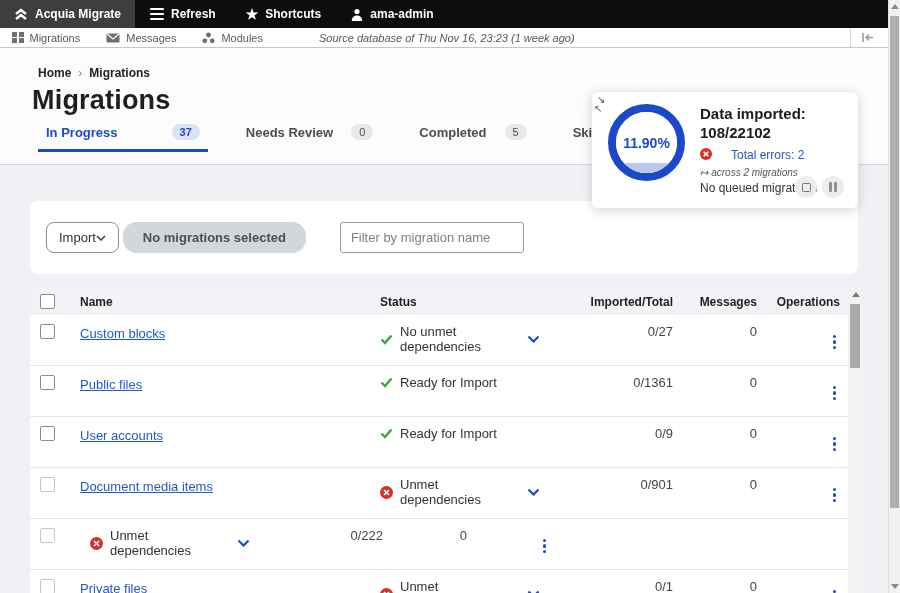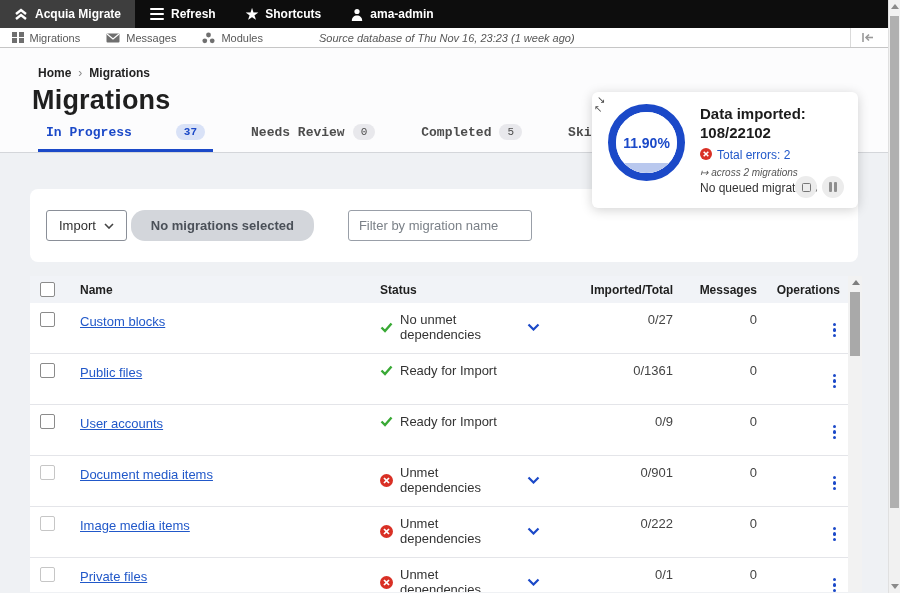--- a/index.html
+++ b/index.html
@@ -16,35 +16,35 @@
 
   
   .admin-toolbar { position:relative; z-index:5; height:20px; background:#fff; border-bottom:1px solid #c6c6c6; display:flex; align-items:center; padding-left:12px; }
   .tool-item { display:flex; align-items:center; gap:6px; font-size:11px; color:#585858; margin-right:26px; cursor:pointer; }
   .grid-icon { display:grid; grid-template-columns:5px 5px; grid-template-rows:5px 5px; gap:1.5px; }
   .grid-icon i { background:#6f6f6f; }
   .source-note { font-size:11px; font-style:italic; color:#565656; margin-left:30px; }
   .collapse-btn { position:absolute; right:16px; top:0; height:100%; width:34px; border-left:1px solid #dadada; display:flex; align-items:center; justify-content:center; cursor:pointer; }
 
   
-  .page-header { background:#fcfcfd; padding:18px 0 0 32px; border-bottom:1px solid #d4d6da; }
+  .page-header { background:#fcfcfd; padding:18px 0 12px 32px; border-bottom:1px solid #d4d6da; }
   .breadcrumb { font-size:12px; font-weight:bold; color:#232323; margin-left:6px; }
   .breadcrumb .sep { color:#8a8a8a; font-weight:normal; margin:0 7px; }
   .breadcrumb a { color:#232323; text-decoration:none; cursor:pointer; }
   .page-title { font-size:27px; font-weight:bold; color:#1f1f1f; margin-top:5px; letter-spacing:0.2px; }
   .tabs { display:flex; gap:30px; margin-top:8px; margin-left:6px; }
-  .tab { display:flex; align-items:center; gap:8px; font-size:13px; font-weight:bold; color:#4d4d4d; padding:0 8px 9px 8px; border-bottom:3px solid transparent; cursor:pointer;font-family:Liberation Mono, monospace; }
+  .tab { display:flex; align-items:center; gap:18px; font-size:13px; font-weight:bold; color:#4d4d4d; padding:0 8px 9px 8px; border-bottom:3px solid transparent; cursor:pointer; }
   .tab.active { color:#1b49c8; border-bottom-color:#1b49c8; }
   .badge { font-size:11px; font-weight:normal; color:#4d4d4d; background:#e8e8ec; border-radius:10px; padding:2px 8px; }
   .tab.active .badge { background:#d9e2f7; color:#1b49c8; font-weight:bold;margin-left:36px; }
 
   
   .main { position:relative; }
   .actions-panel { margin:36px 0 0 30px; width:828px; height:73px; background:#fff; border-radius:8px; display:flex; align-items:center; padding:0 16px; }
-  .btn-import { display:flex; align-items:center; gap:8px; background:#fff; border:1px solid #8a8f98; border-radius:3px; font-size:13px; color:#2f2f2f; padding:7px 12px; cursor:pointer; }
+  .btn-import { display:flex; align-items:center; gap:0; background:#fff; border:1px solid #8a8f98; border-radius:8px; font-size:13px; color:#2f2f2f; padding:7px 12px; cursor:pointer; }
   .btn-disabled { background:#d3d6db; border:none; border-radius:14px; font-size:13px; font-weight:bold; color:#4a5058; padding:8px 20px; margin-left:4px; }
   .filter-input { margin-left:34px; width:184px; padding:7px 10px; font-size:13px; border:1px solid #999fa8; border-radius:3px; color:#333; font-family:"Liberation Sans", sans-serif; }
   .filter-input::placeholder { color:#7b8188; }
 
   
   .table-wrap { position:relative; margin:14px 0 0 30px; width:832px; height:316px; background:#fff; overflow:hidden; }
   .t-head { display:flex; align-items:center; background:#f1f3f7; height:27px; font-size:12px; font-weight:bold; color:#1f1f1f; }
   .t-row { display:flex; align-items:flex-start; height:51px; padding-top:9px; border-bottom:1px solid #e4e5e9; background:#fff; }
   .col-cb { width:50px; padding-left:10px; display:flex; align-items:center; }
   .col-name { width:290px; }
@@ -78,21 +78,21 @@
   .overlay-card { position:absolute; left:592px; top:92px; width:266px; height:116px; background:#fff; border-radius:6px; box-shadow:0 2px 12px rgba(0,0,0,0.18); z-index:10; }
   .resize-icons { position:absolute; left:5px; top:3px; color:#4a4a4a; font-size:10px; line-height:9px; cursor:pointer; }
   .resize-icons span { display:block; }
   .resize-icons .nw { margin-left:-3px; }
   .ring { position:absolute; left:16px; top:12px; width:77px; height:77px; border:8px solid #1b49c8; border-radius:50%; }
   .ring-inner { position:relative; width:100%; height:100%; border-radius:50%; overflow:hidden; background:#fff; display:flex; align-items:center; justify-content:center; }
   .ring-fill { position:absolute; bottom:0; left:0; width:100%; height:10px; background:#b9c8ee; }
   .ring-pct { position:relative; font-size:14px; font-weight:bold; color:#1b49c8; }
   .card-text { position:absolute; left:108px; top:12px; }
   .card-heading { font-size:15px; font-weight:bold; color:#1c1c1c; line-height:19px; }
-  .errors-line { display:flex; align-items:center; gap:5px; margin-top:4px; cursor:pointer; }
+  .errors-line { display:flex; align-items:center; gap:19px; margin-top:4px; cursor:pointer; }
   .errors-line a { font-size:12px; color:#2158c9; text-decoration:none; }
   .across-note { font-size:10px; font-style:italic; color:#555; margin-top:3px; }
   .queued-note { font-size:12px; color:#333; margin-top:3px; }
   .card-btns { position:absolute; right:14px; bottom:10px; display:flex; gap:5px; }
   .round-btn { width:22px; height:22px; border-radius:50%; background:#ececec; border:none; display:flex; align-items:center; justify-content:center; cursor:pointer; }
   .stop-sq { width:9px; height:9px; border:1.5px solid #767676; border-radius:1.5px; }
   .pause-bars { display:flex; gap:2px; }
   .pause-bars i { width:3px; height:10px; background:#8f8f8f; border-radius:1px; }
 </style>
 </head>
@@ -315,21 +315,20 @@
               <i></i>
               <i></i>
               <i></i>
             </span></div>
       </div>
 
       <div class="t-row">
         <div class="col-cb">
             <div class="checkbox dim"></div>
           </div>
-        <div class="col-name"><a>Image media items</a></div>
         <div class="col-status">
           <span class="err-ic">
               <svg width="13" height="13" viewBox="0 0 13 13">
                 <circle cx="6.5" cy="6.5" r="6.5" fill="#d93025"></circle>
                 <line x1="4" y1="4" x2="9" y2="9" stroke="#fff" stroke-width="1.7"></line>
                 <line x1="9" y1="4" x2="4" y2="9" stroke="#fff" stroke-width="1.7"></line>
               </svg>
             </span>
           <span class="status-text">Unmet dependencies</span>
           <span class="chev">

